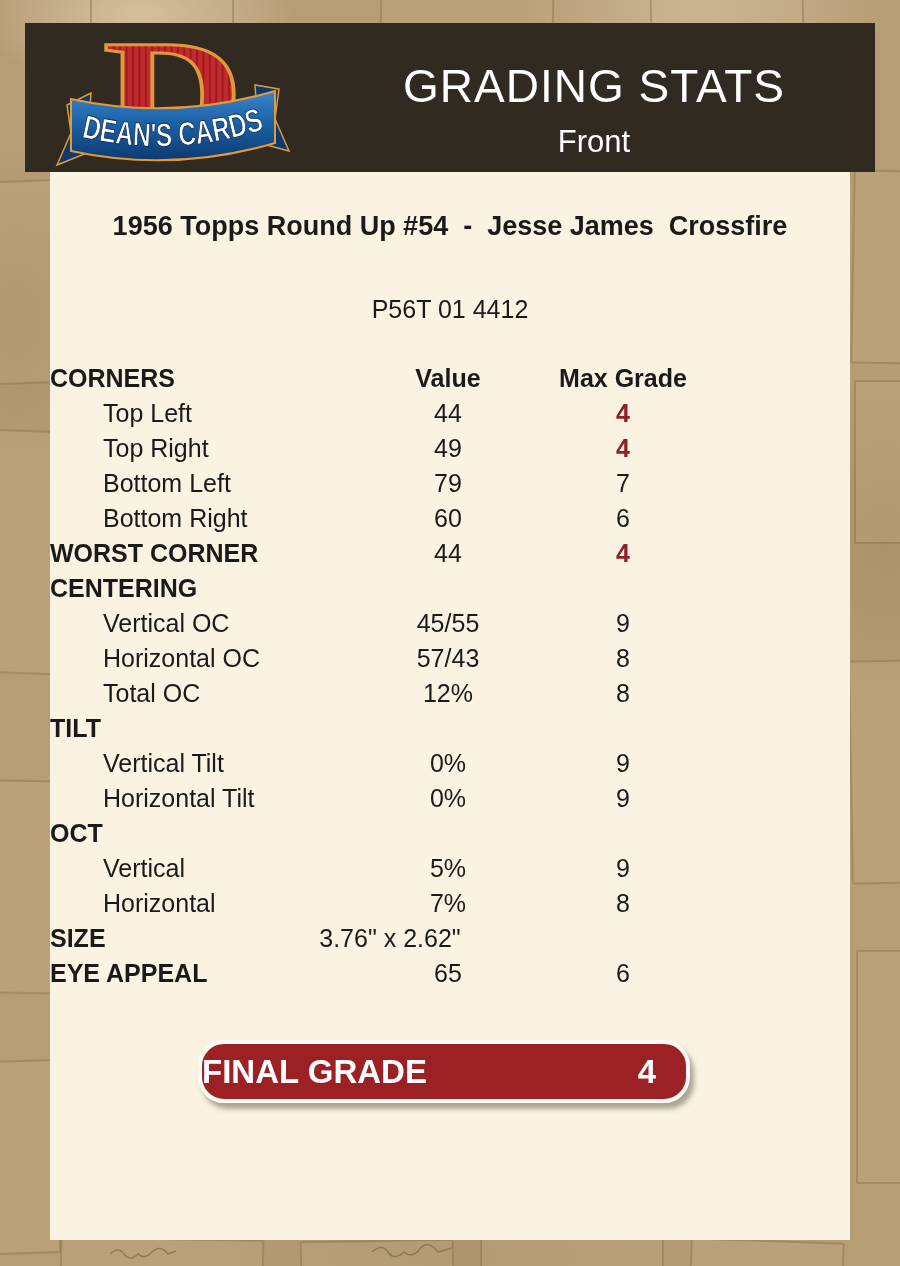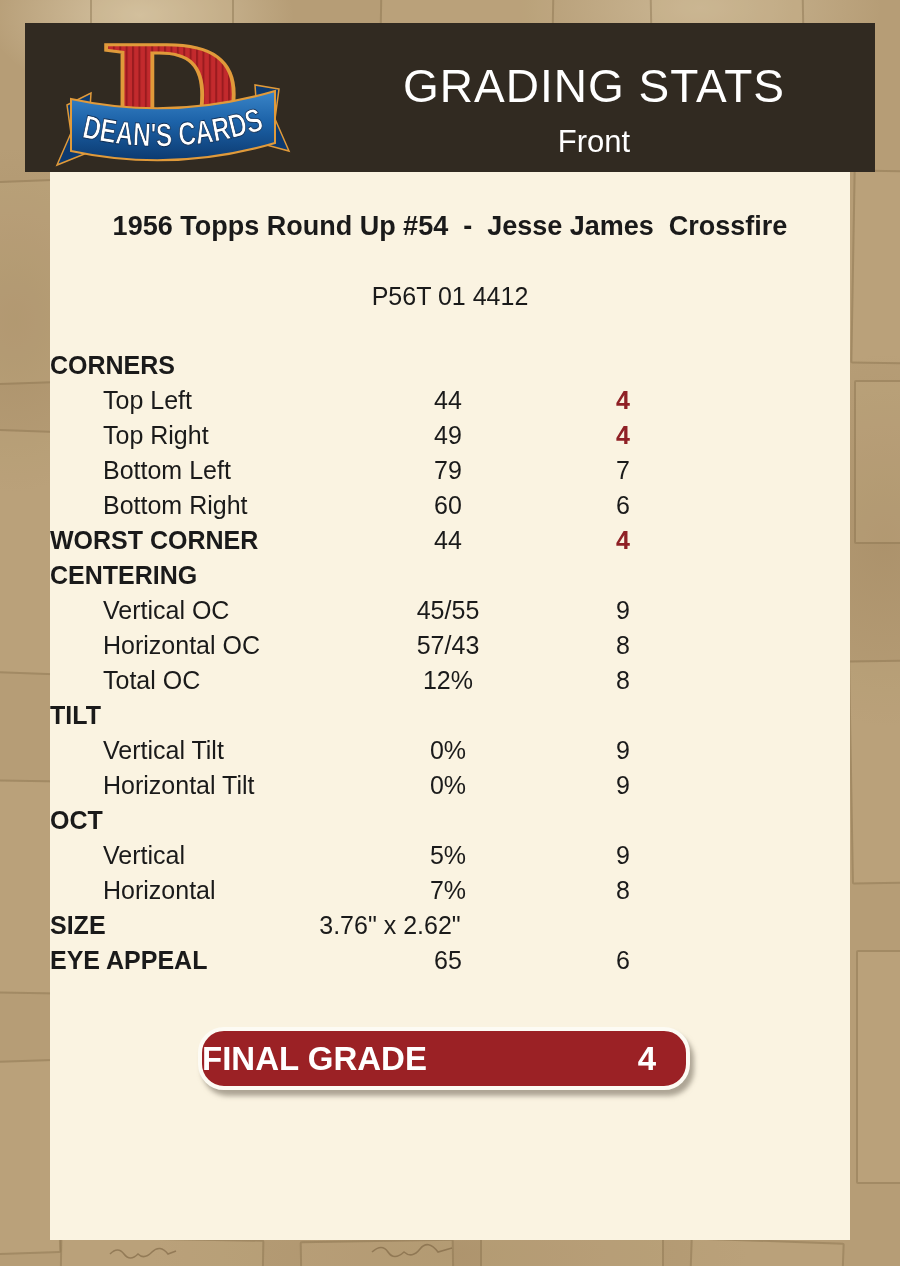--- a/index.html
+++ b/index.html
@@ -18,21 +18,21 @@
   .squiggles{position:absolute;left:0;top:1238px;width:900px;height:28px;opacity:.5;}
   
   .header-bar{position:absolute;left:25px;top:23px;width:850px;height:149px;background:#312a21;}
   .logo{position:absolute;left:26px;top:6px;width:244px;height:138px;}
   .header-text{position:absolute;left:319px;top:38px;width:500px;text-align:center;color:#ffffff;}
   .header-title{font-size:46px;line-height:50px;letter-spacing:1px;}
   .header-side{font-size:31px;line-height:36px;margin-top:13px;}
   
   .panel{position:absolute;left:50px;top:172px;width:800px;height:1068px;background:#faf3e1;color:#1a1a1a;}
   .card-title{margin-top:40px;text-align:center;font-size:27px;line-height:28px;font-weight:bold;white-space:pre;}
-  .card-code{margin-top:42px;text-align:center;font-size:25px;line-height:28px;}
+  .card-code{margin-top:55px;text-align:center;font-size:25px;line-height:28px;}
   .grades{margin-top:38px;}
   .grade-row{display:grid;grid-template-columns:298px 200px 150px;
              height:35px;line-height:35px;font-size:25px;}
   .grade-row .cell-label{white-space:nowrap;}
   .grade-row .cell-value,.grade-row .cell-max{text-align:center;}
   .grade-row.header-row{font-weight:bold;}
   .grade-row.gap-before{margin-top:0;}
   .grade-row .cell-label.indent{padding-left:53px;}
   .grade-row .cell-label.bold{font-weight:bold;}
   .grade-row .cell-max.red{color:#8f2025;font-weight:bold;}
@@ -104,20 +104,22 @@
     </div>
   </div>
 
   <div class="panel">
     <div class="card-title">1956 Topps Round Up #54  -  Jesse James  Crossfire</div>
     <div class="card-code">P56T 01 4412</div>
 
     <div class="grades">
       <div class="grade-row header-row">
         <div class="cell-label">CORNERS</div>
+        <div class="cell-value">Value</div>
+        <div class="cell-max">Max Grade</div>
       </div>
       <div id="rows-container">
           <div class="grade-row">
     <div class="cell-label indent">Top Left</div>
     <div class="cell-value">44</div>
     <div class="cell-max red">4</div>
   </div>
           <div class="grade-row">
     <div class="cell-label indent">Top Right</div>
     <div class="cell-value">49</div>

